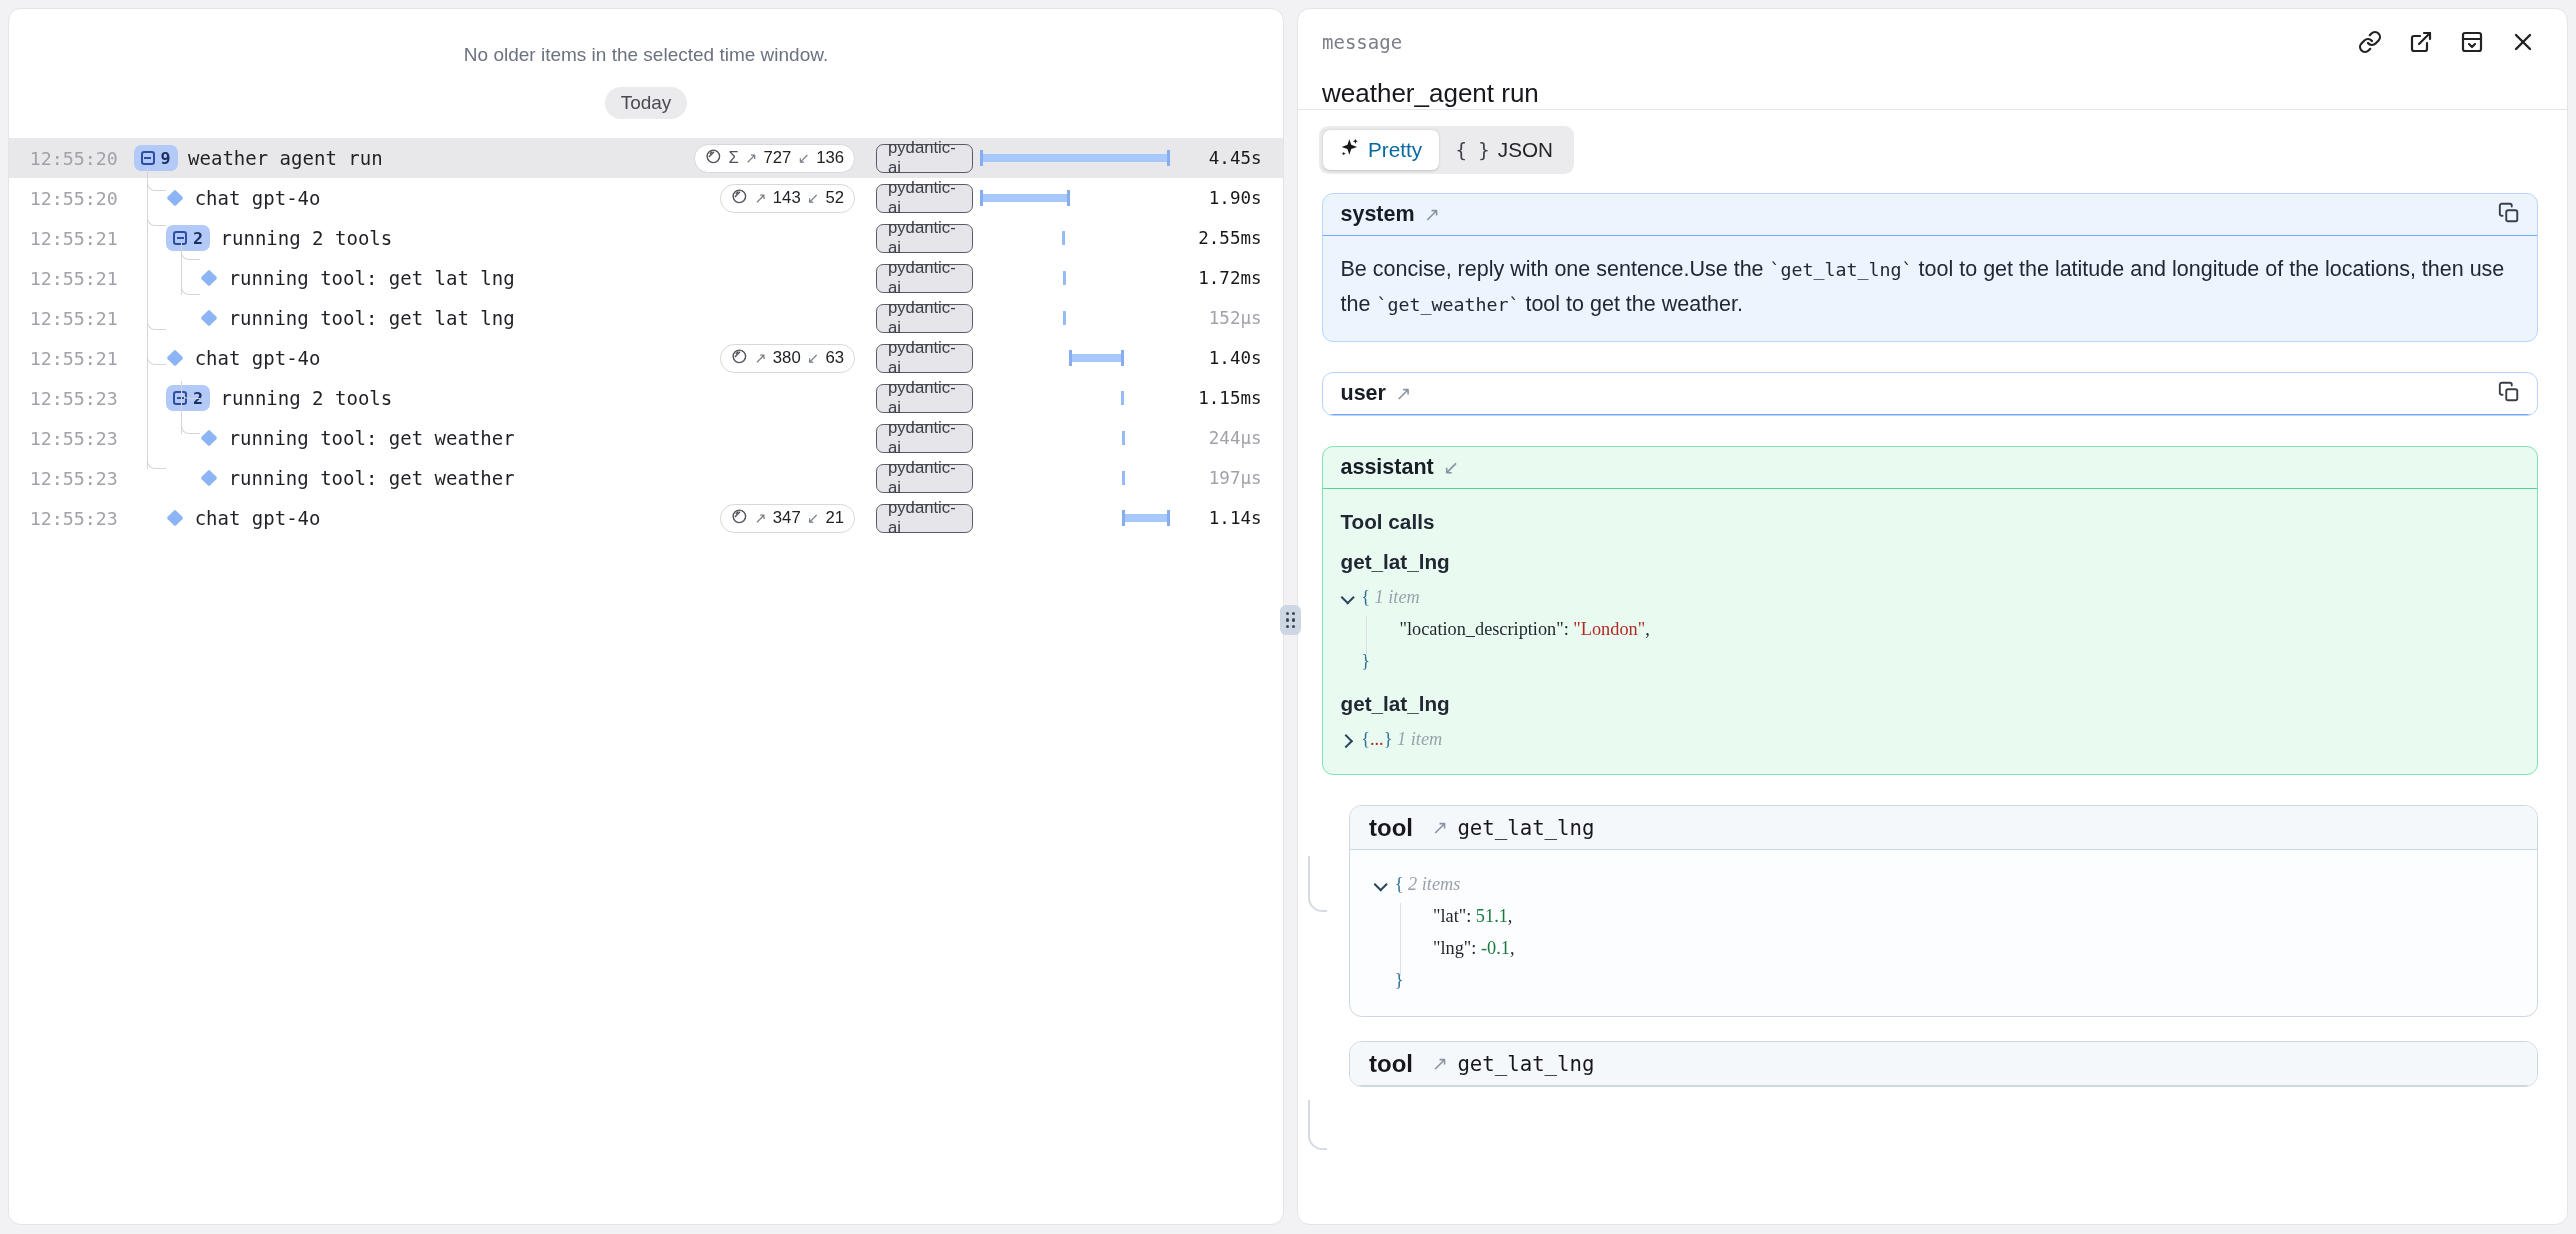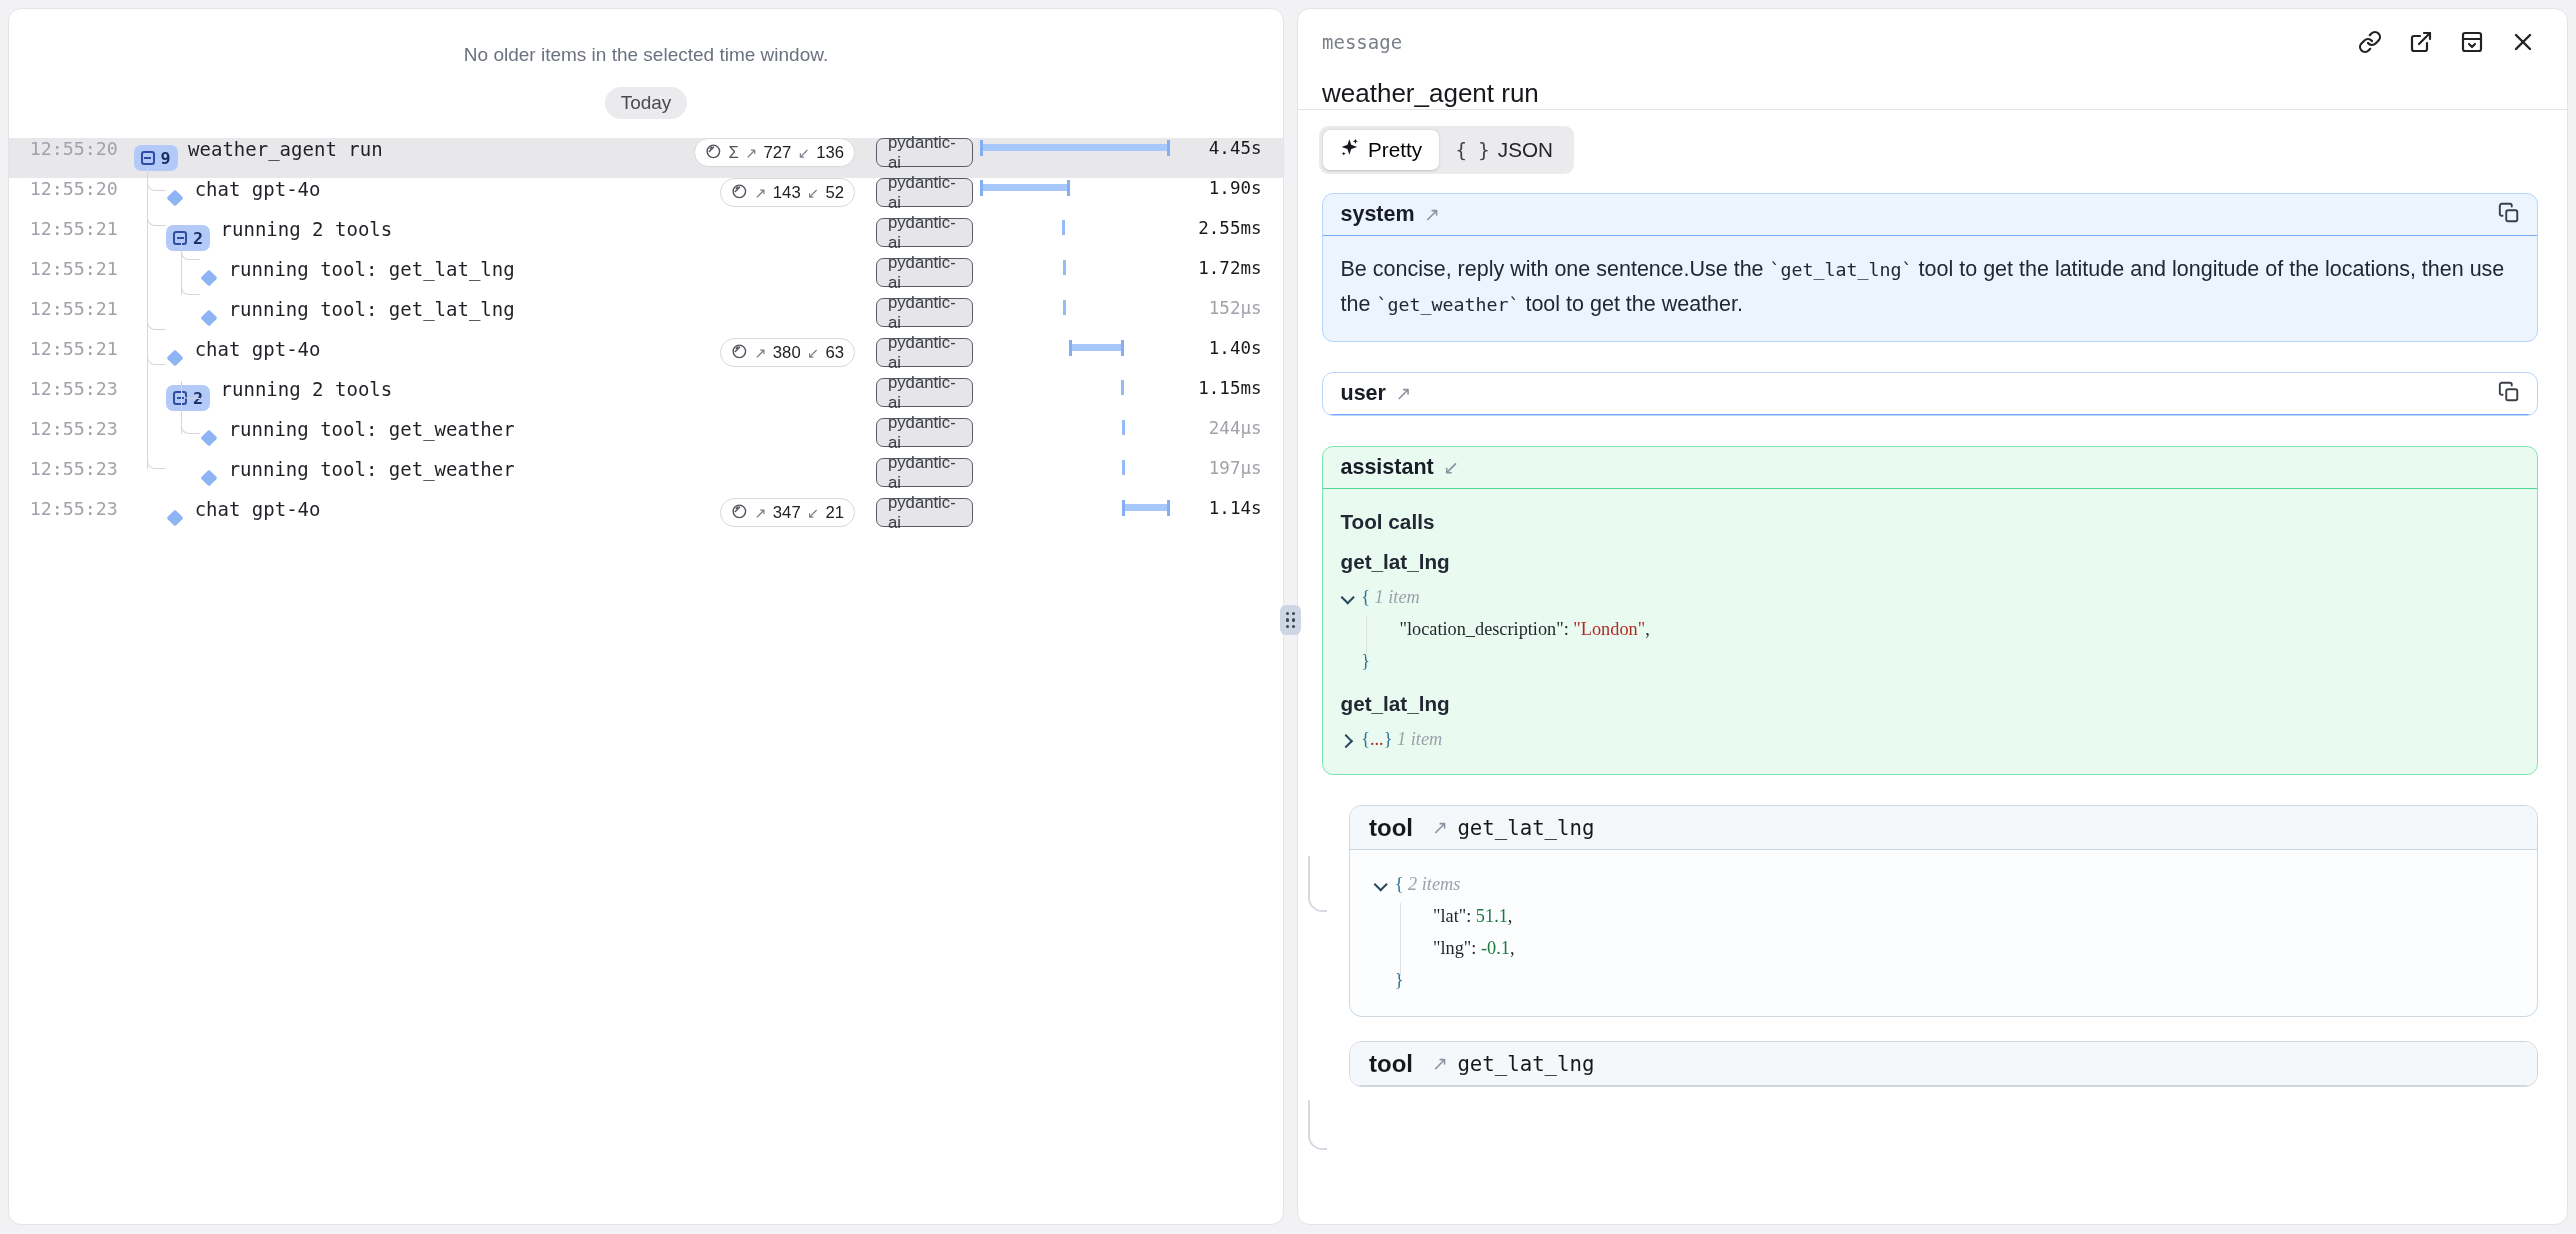--- a/index.html
+++ b/index.html
@@ -7,21 +7,21 @@
   .mono{font-family:"DejaVu Sans Mono","Liberation Mono",monospace;}
 
   
   .left-card{position:absolute;left:8px;top:8px;width:1276px;height:1217px;background:#fff;
     border:1.6px solid #e4e4e7;border-radius:12.7px;box-sizing:border-box;overflow:hidden;}
   .empty-notice{margin-top:35px;text-align:center;font-size:19px;color:#6b7280;}
   .today-wrap{display:flex;justify-content:center;margin-top:21px;}
   .today-btn{background:#ebebee;color:#4a4a52;font-size:19px;border:none;border-radius:16px;
     height:32px;padding:0 16px;font-family:"Liberation Sans",sans-serif;}
   #left-rows{position:relative;margin-top:19px;}
-  .row{position:relative;height:40px;display:flex;box-sizing:border-box;padding-right:21.5px;}
+  .row{position:relative;height:40px;display:flex;align-items:center;box-sizing:border-box;padding-right:21.5px;}
   .row.selected{background:#e8e8ea;}
   .c-time{width:111px;box-sizing:border-box;padding-left:20.7px;font-size:18.3px;color:#a1a1aa;flex:0 0 auto;}
   .lead{display:flex;align-items:center;flex:0 0 auto;}
   .c-name{margin-left:10.3px;font-size:19px;color:#1f2126;white-space:nowrap;overflow:hidden;flex:0 1 auto;}
   .spacer{flex:1 1 auto;}
   .slot-tok{width:159px;margin-right:20.7px;display:flex;justify-content:flex-end;flex:0 0 auto;}
   .slot-badge{width:97px;margin-right:8px;display:flex;flex:0 0 auto;}
   .bar-track{position:relative;width:191px;height:19px;margin-right:17.5px;flex:0 0 auto;}
   .c-dur{width:72px;text-align:right;font-size:17.5px;color:#18181b;flex:0 0 auto;}
   .c-dur.muted{color:#a1a1aa;}
@@ -57,21 +57,21 @@
   .head-icons{margin-left:auto;display:flex;align-items:center;gap:27px;}
   .head-icons svg{display:block;}
   .rc-title{margin:24px 0 0 24px;font-size:26px;color:#17181c;font-weight:normal;}
   .tabs{display:flex;gap:35px;margin:32px 0 0 24px;}
   .tab{font-size:21.5px;color:#27272a;padding-bottom:11px;}
   .tab.active{border-bottom:3.2px solid #4b4f58;}
   .tab-divider{height:0;border-bottom:1.6px solid #e5e5e8;margin:0;}
   .view-toggle{display:inline-flex;align-items:center;background:#ebebee;border-radius:9.5px;padding:4px;margin:16px 0 0 20.7px;}
   .vt-btn{display:inline-flex;align-items:center;gap:8px;border:none;background:transparent;font-size:20.7px;color:#23242a;
     padding:7.2px 16.7px;border-radius:7.2px;font-family:"Liberation Sans",sans-serif;}
-  .vt-btn.active{background:#fff;box-shadow:0 0.8px 2.4px rgba(0,0,0,.18);color:#000000;}
+  .vt-btn.active{background:#fff;box-shadow:0 0.8px 2.4px rgba(0,0,0,.18);color:#0369a1;}
   .vt-braces{font-size:19px;color:#3d4049;}
   #messages{position:relative;margin-top:19px;padding:0 29px 0 24px;height:975px;overflow:hidden;}
   .panel{border-radius:11px;border:1.6px solid;margin-bottom:30px;overflow:hidden;}
   .panel-header{height:41px;display:flex;align-items:center;padding:0 17.5px;font-size:21.5px;font-weight:bold;color:#171c26;}
   .role-arrow{margin-left:9.5px;font-size:19px;font-weight:normal;color:#8a93a3;}
   .copy-btn{margin-left:auto;background:none;border:none;padding:0;display:flex;}
   .panel.blue{background:#ecf4fe;border-color:#b9d5fb;}
   .panel.blue .panel-header{border-bottom:1.6px solid #76a9f3;}
   .panel.white{background:#fff;border-color:#b9d5fb;}
   .panel.white .panel-header{border-bottom:1.6px solid #76a9f3;}

